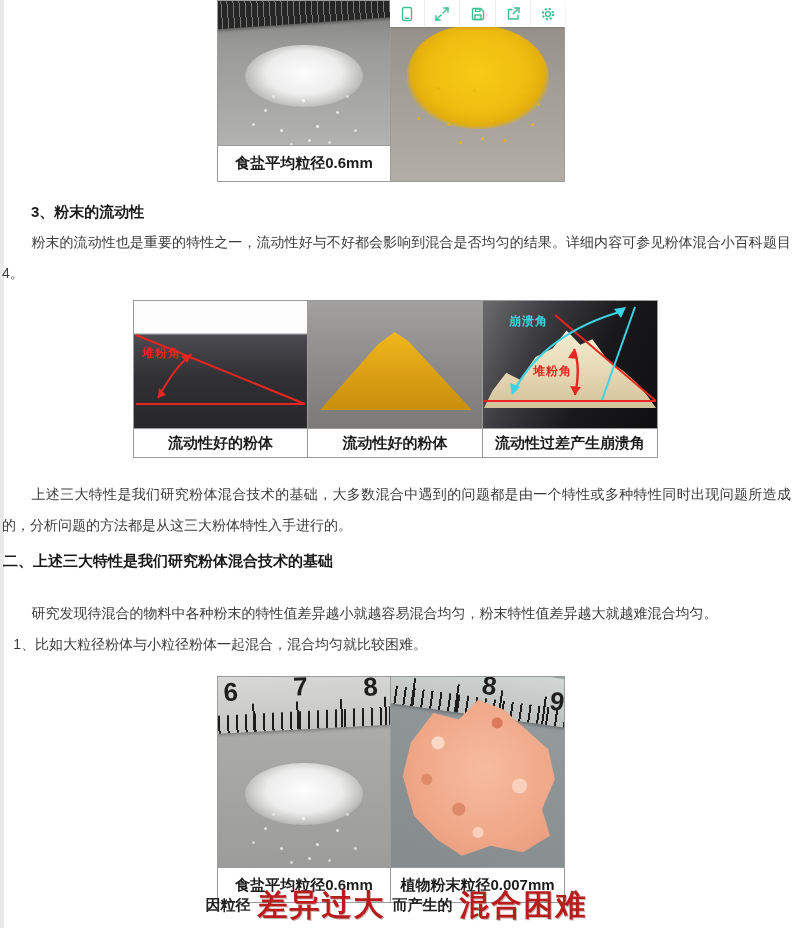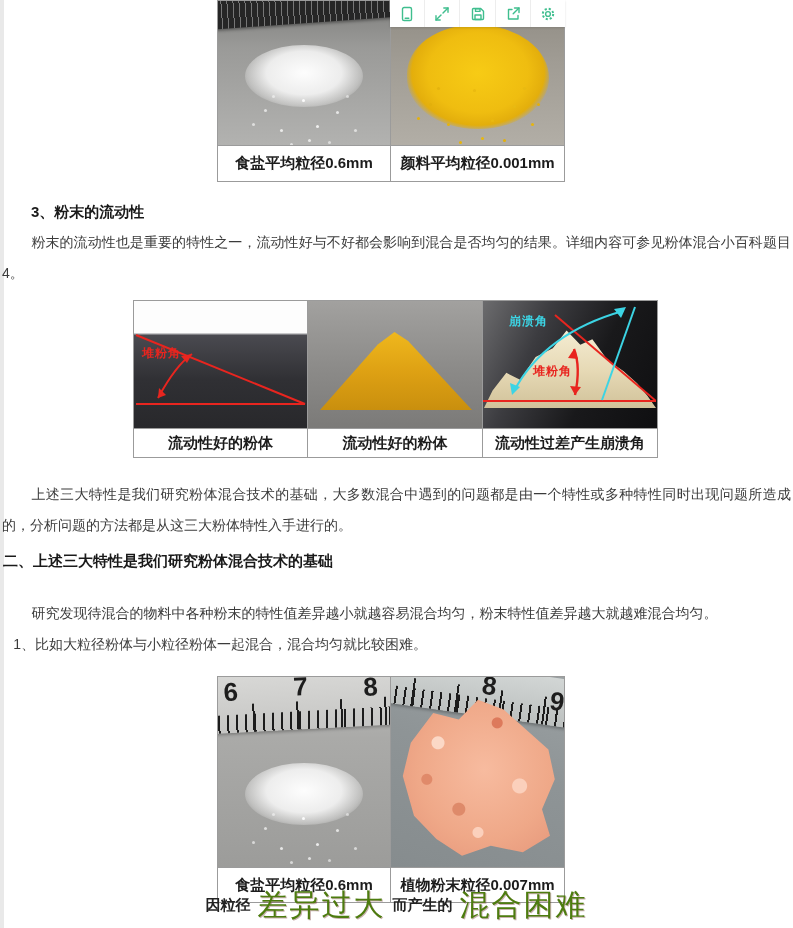--- a/index.html
+++ b/index.html
@@ -100,21 +100,21 @@
       radial-gradient(circle at 38% 70%, #de8a6a 0 6px, transparent 7px),
       radial-gradient(circle at 50% 84%, #fbd0bc 0 5px, transparent 6px),
       radial-gradient(circle at 18% 52%, #e08a6a 0 5px, transparent 6px),
       radial-gradient(ellipse at 54% 46%, #f7bb9f 0%, #efa888 55%, #e89b7e 80%, #e39476 100%);
     clip-path:polygon(8% 30%, 22% 12%, 38% 16%, 50% 4%, 66% 10%, 80% 22%, 94% 34%, 98% 52%, 90% 70%, 95% 86%, 78% 96%, 58% 92%, 40% 98%, 24% 88%, 10% 74%, 3% 50%); }
 
   
   .conclusion { position:absolute; left:0; top:884px; width:793px; height:42px;
     display:flex; align-items:center; justify-content:center; gap:7px; }
   .conclusion .small { font-size:15px; font-weight:600; color:#222; }
-  .conclusion .big { font-size:30px; font-weight:400; letter-spacing:2px; color:#4d7c0f;
+  .conclusion .big { font-size:30px; font-weight:700; letter-spacing:2px; color:#b91c1c;
     text-shadow:1px 1px 0 rgba(96,32,26,.35); }
 </style>
 </head>
 <body>
 
 <div class="stage">
   <div class="left-strip"></div>
 
   <div class="figure fig-top">
     <div class="panel">
@@ -123,21 +123,20 @@
         <div class="salt-pile" style="top:44px;"></div>
         <div class="speck speck-white" style="left:84px; top:98px;"></div>
       </div>
       <div class="cap">食盐平均粒径0.6mm</div>
     </div>
     <div class="panel">
       <div class="photo photo-pigment">
         <div class="pigment-pile"></div>
         <div class="speck speck-yellow" style="left:82px; top:88px;"></div>
       </div>
-      <div class="cap">颜料平均粒径0.001mm</div>
     </div>
   </div>
 
   <div class="toolbar">
     <div class="tool-btn">
       <svg width="16" height="16" viewBox="0 0 16 16" fill="none" stroke="#3fbe8e" stroke-width="1.4" stroke-linecap="round">
         <rect x="3.5" y="1.5" width="9" height="13" rx="1.6"></rect>
         <line x1="6.2" y1="12.2" x2="9.8" y2="12.2"></line>
       </svg>
     </div>

